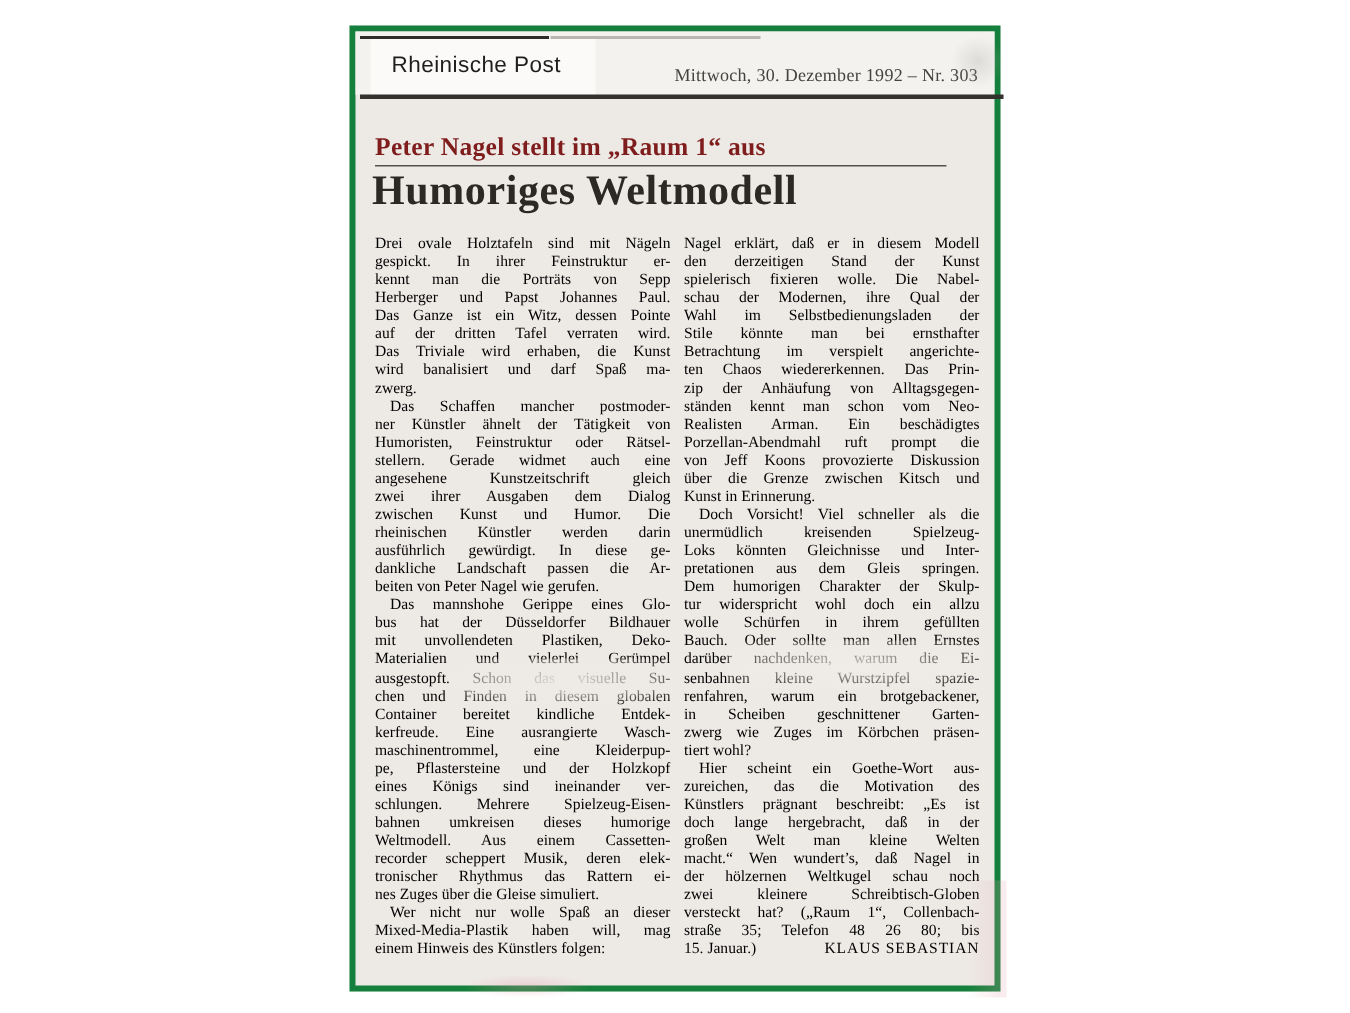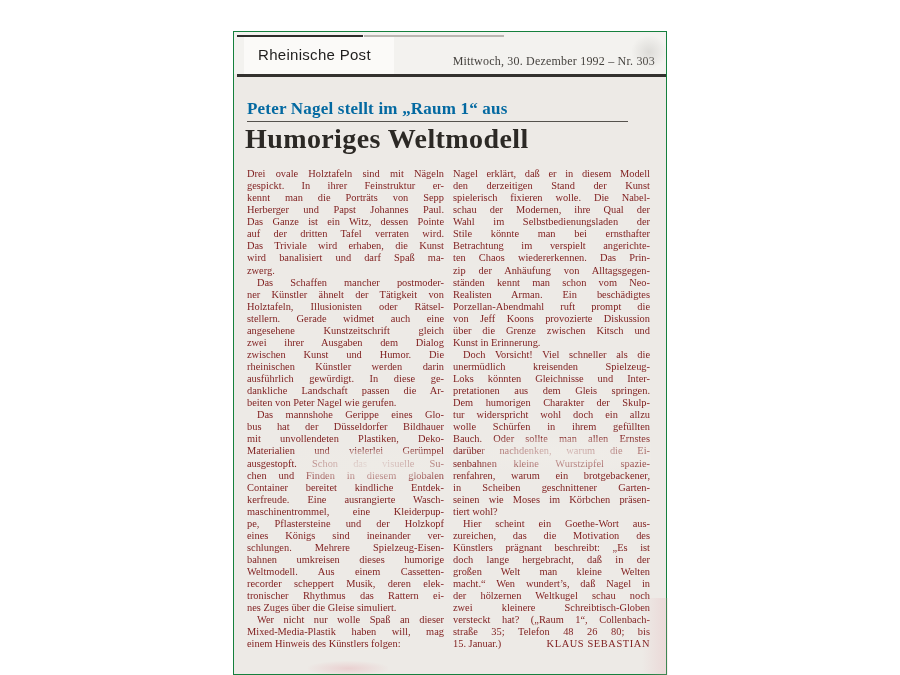--- a/index.html
+++ b/index.html
@@ -4,23 +4,23 @@
 <style>
   html,body{margin:0;padding:0;}
   body{
     width:900px;height:675px;
     background:#ffffff;
     font-family:"Liberation Serif", serif;
     overflow:hidden;
     position:relative;
   }
   .clipping{
-    position:absolute;left:233px;top:31px;width:434px;height:644px;
+    position:absolute;left:233px;top:17px;width:434px;height:644px;
     background:#edeae6;
-    border:1px solid #15803d;
+    border:4px solid #15803d;
     box-sizing:border-box;
   }
   .masthead-strip{
     position:absolute;left:0;top:0;width:100%;height:42px;
     background:#f3f2ef;
   }
   .label-box{
     position:absolute;left:10px;top:4px;width:150px;height:39px;
     background:#fbfaf8;
   }
@@ -40,35 +40,35 @@
   .dateline{
     position:absolute;top:22px;right:11px;
     font-size:12px;color:#46433f;letter-spacing:0.2px;
   }
   .thick-rule{
     position:absolute;left:3px;top:42px;width:429px;height:3px;
     background:#33312e;
   }
   .kicker{
     position:absolute;left:13px;top:67px;
-    font-size:17px;font-weight:600;color:#0369a1;letter-spacing:0.2px;
+    font-size:17px;font-weight:600;color:#7f1d1d;letter-spacing:0.2px;
   }
   .kicker-underline{
     position:absolute;left:13px;top:89px;width:381px;height:1px;
     background:#55524d;
   }
   .headline{
     position:absolute;left:11px;top:91px;
     font-size:28px;font-weight:600;color:#2c2925;letter-spacing:0.4px;
   }
   .columns{
     position:absolute;left:13px;top:136px;width:403px;
     display:flex;gap:9px;
   }
-  .col{width:197px;color:#7f1d1d;}
+  .col{width:197px;color:#000000;}
   .line{
     height:12.07px;line-height:12.07px;font-size:10.4px;
     text-align:justify;text-align-last:justify;
     white-space:normal;overflow:hidden;
   }
   .line.last{text-align-last:left;}
   .line.indent{text-indent:10px;}
   .line.split{display:flex;justify-content:space-between;text-align-last:left;}
   .line.split span:last-child{letter-spacing:0.6px;}
   
@@ -116,21 +116,21 @@
         <div class="line">gespickt. In ihrer Feinstruktur er-</div>
         <div class="line">kennt man die Porträts von Sepp</div>
         <div class="line">Herberger und Papst Johannes Paul.</div>
         <div class="line">Das Ganze ist ein Witz, dessen Pointe</div>
         <div class="line">auf der dritten Tafel verraten wird.</div>
         <div class="line">Das Triviale wird erhaben, die Kunst</div>
         <div class="line">wird banalisiert und darf Spaß ma-</div>
         <div class="line last">zwerg.</div>
         <div class="line indent">Das Schaffen mancher postmoder-</div>
         <div class="line">ner Künstler ähnelt der Tätigkeit von</div>
-        <div class="line">Holztafeln, Illusionisten oder Rätsel-</div>
+        <div class="line">Humoristen, Feinstruktur oder Rätsel-</div>
         <div class="line">stellern. Gerade widmet auch eine</div>
         <div class="line">angesehene Kunstzeitschrift gleich</div>
         <div class="line">zwei ihrer Ausgaben dem Dialog</div>
         <div class="line">zwischen Kunst und Humor. Die</div>
         <div class="line">rheinischen Künstler werden darin</div>
         <div class="line">ausführlich gewürdigt. In diese ge-</div>
         <div class="line">dankliche Landschaft passen die Ar-</div>
         <div class="line last">beiten von Peter Nagel wie gerufen.</div>
         <div class="line indent">Das mannshohe Gerippe eines Glo-</div>
         <div class="line">bus hat der Düsseldorfer Bildhauer</div>
@@ -174,21 +174,21 @@
         <div class="line">Loks könnten Gleichnisse und Inter-</div>
         <div class="line">pretationen aus dem Gleis springen.</div>
         <div class="line">Dem humorigen Charakter der Skulp-</div>
         <div class="line">tur widerspricht wohl doch ein allzu</div>
         <div class="line">wolle Schürfen in ihrem gefüllten</div>
         <div class="line">Bauch. Oder sollte man allen Ernstes</div>
         <div class="line">darüber nachdenken, warum die Ei-</div>
         <div class="line">senbahnen kleine Wurstzipfel spazie-</div>
         <div class="line">renfahren, warum ein brotgebackener,</div>
         <div class="line">in Scheiben geschnittener Garten-</div>
-        <div class="line">seinen wie Moses im Körbchen präsen-</div>
+        <div class="line">zwerg wie Zuges im Körbchen präsen-</div>
         <div class="line last">tiert wohl?</div>
         <div class="line indent">Hier scheint ein Goethe-Wort aus-</div>
         <div class="line">zureichen, das die Motivation des</div>
         <div class="line">Künstlers prägnant beschreibt: „Es ist</div>
         <div class="line">doch lange hergebracht, daß in der</div>
         <div class="line">großen Welt man kleine Welten</div>
         <div class="line">macht.“ Wen wundert’s, daß Nagel in</div>
         <div class="line">der hölzernen Weltkugel schau noch</div>
         <div class="line">zwei kleinere Schreibtisch-Globen</div>
         <div class="line">versteckt hat? („Raum 1“, Collenbach-</div>

